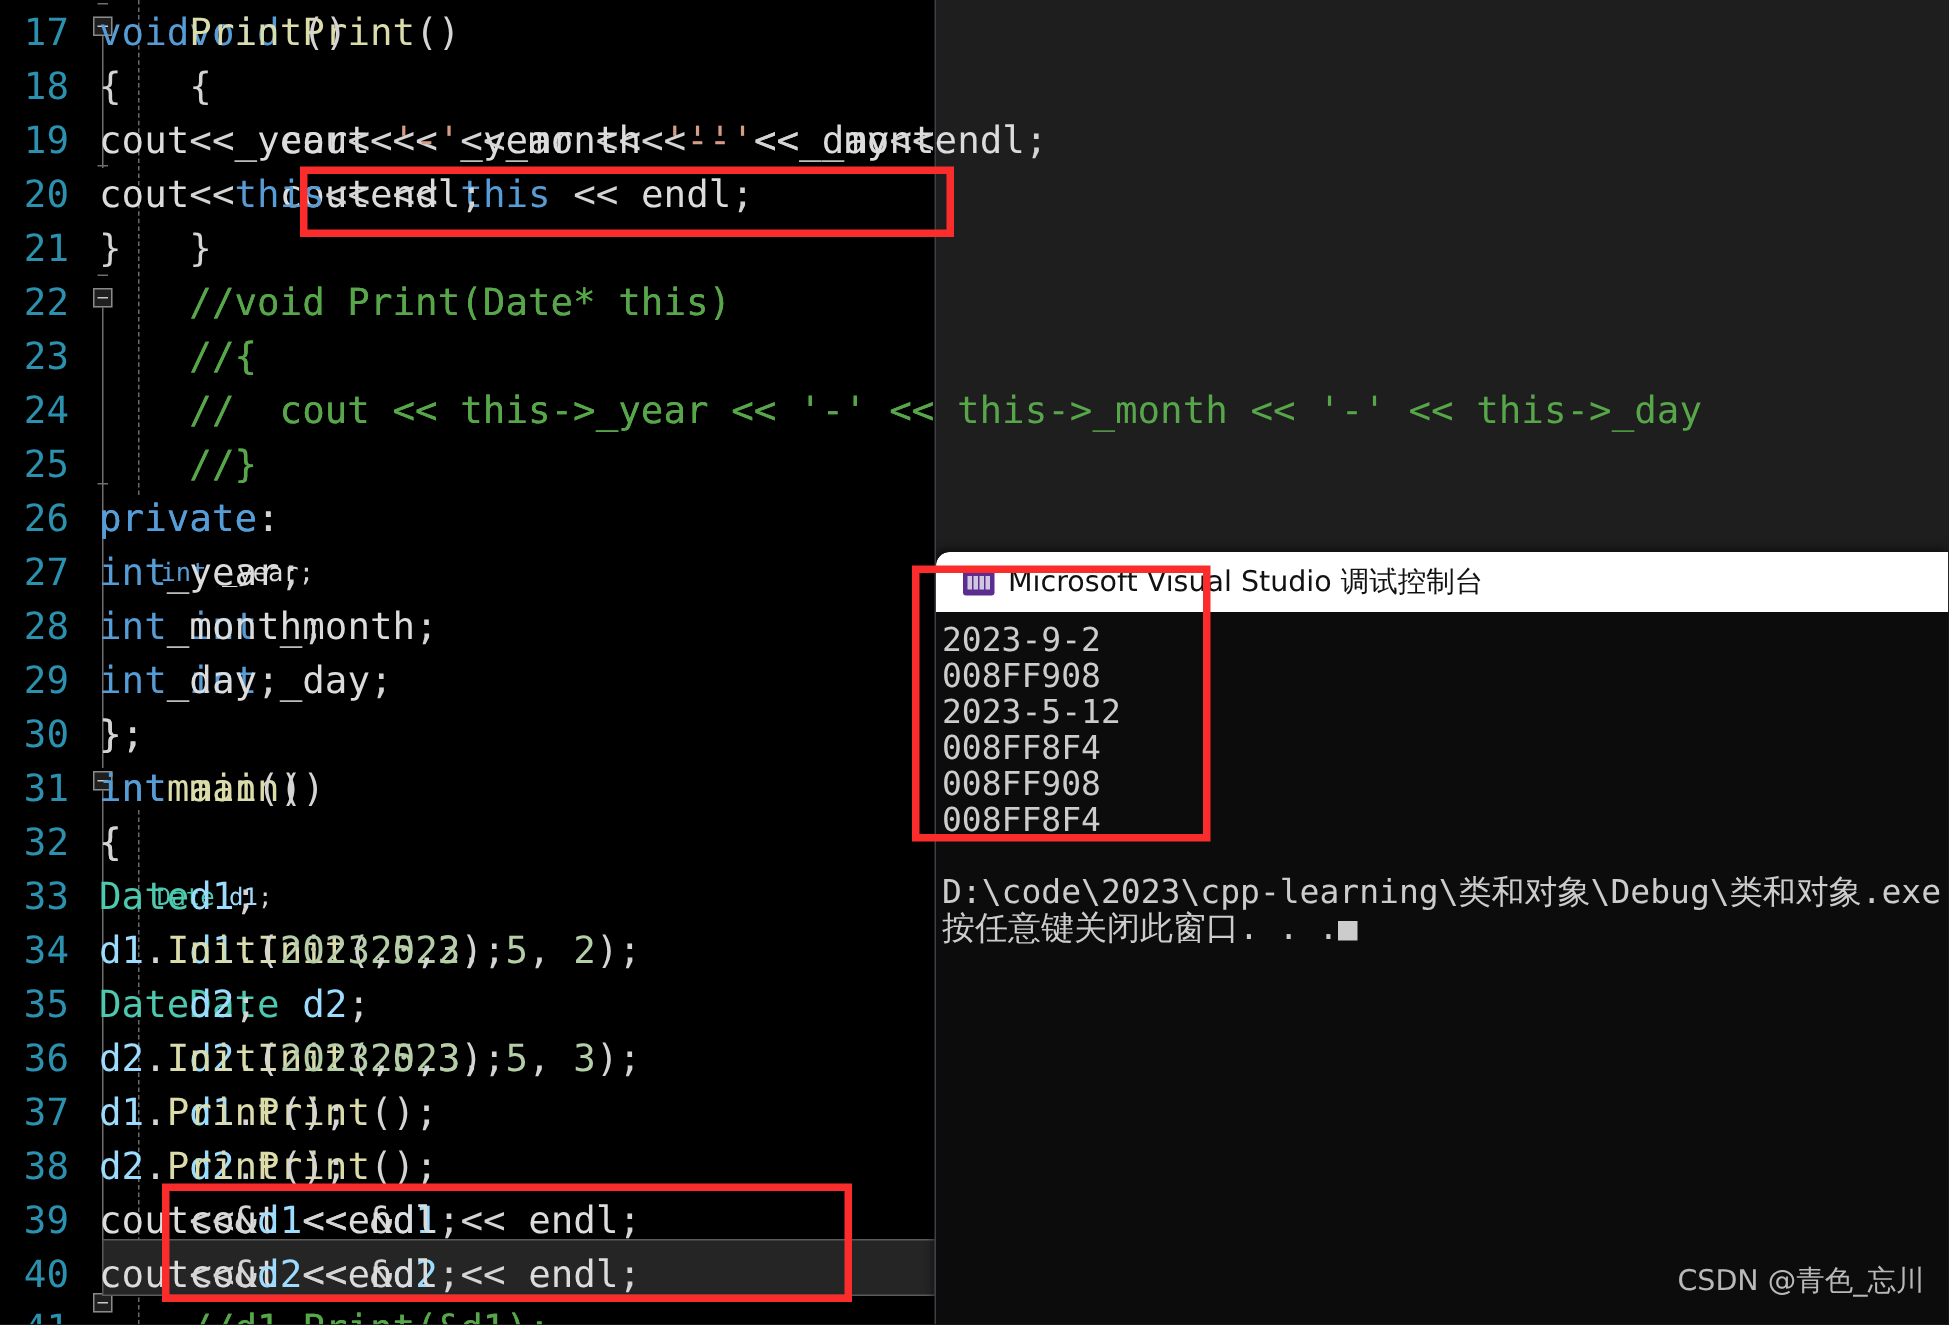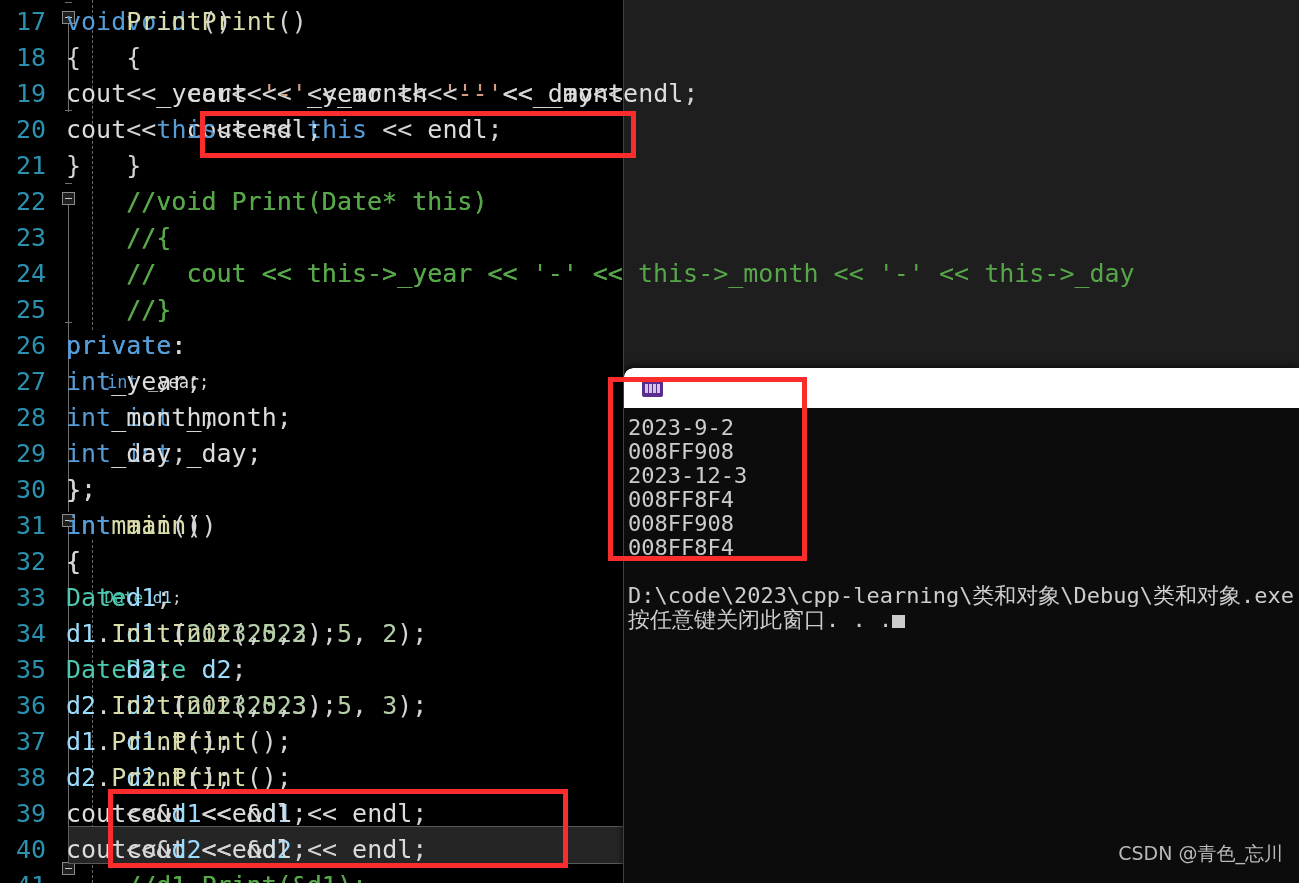--- a/index.html
+++ b/index.html
@@ -236,25 +236,26 @@
       <div class="spill" style="top: 796px;">    <span class="plain">cout</span> <span class="op">&lt;</span><span class="op">&lt;</span> <span class="op">&amp;</span><span class="var">d1</span> <span class="op">&lt;</span><span class="op">&lt;</span> <span class="plain">endl</span><span class="op">;</span></div>
       <div class="spill" style="top: 832px;">    <span class="plain">cout</span> <span class="op">&lt;</span><span class="op">&lt;</span> <span class="op">&amp;</span><span class="var">d2</span> <span class="op">&lt;</span><span class="op">&lt;</span> <span class="plain">endl</span><span class="op">;</span></div>
       <div class="spill" style="top: 868px;"><span class="cmt">    //d1.Print(&amp;d1);</span></div>
     </div>
 
   <div id="editor-right-edge"></div>
 
   <div id="console">
     <div id="console-titlebar">
       <div id="console-icon"></div>
+      <div id="console-title">Microsoft Visual Studio 调试控制台</div>
     </div>
     <div id="console-body">
       <div class="cline">2023-9-2</div>
       <div class="cline">008FF908</div>
-      <div class="cline">2023-12-3</div>
+      <div class="cline">2023-5-12</div>
       <div class="cline">008FF8F4</div>
       <div class="cline">008FF908</div>
       <div class="cline">008FF8F4</div>
       <div class="cblank"></div>
       <div class="cline">D:\code\2023\cpp-learning\类和对象\Debug\类和对象.exe (进</div>
       <div class="cline"><span>按任意键关闭此窗口. . .</span><span id="cursor-blk"></span></div>
     </div>
   </div>
 
   <div id="redboxes">

